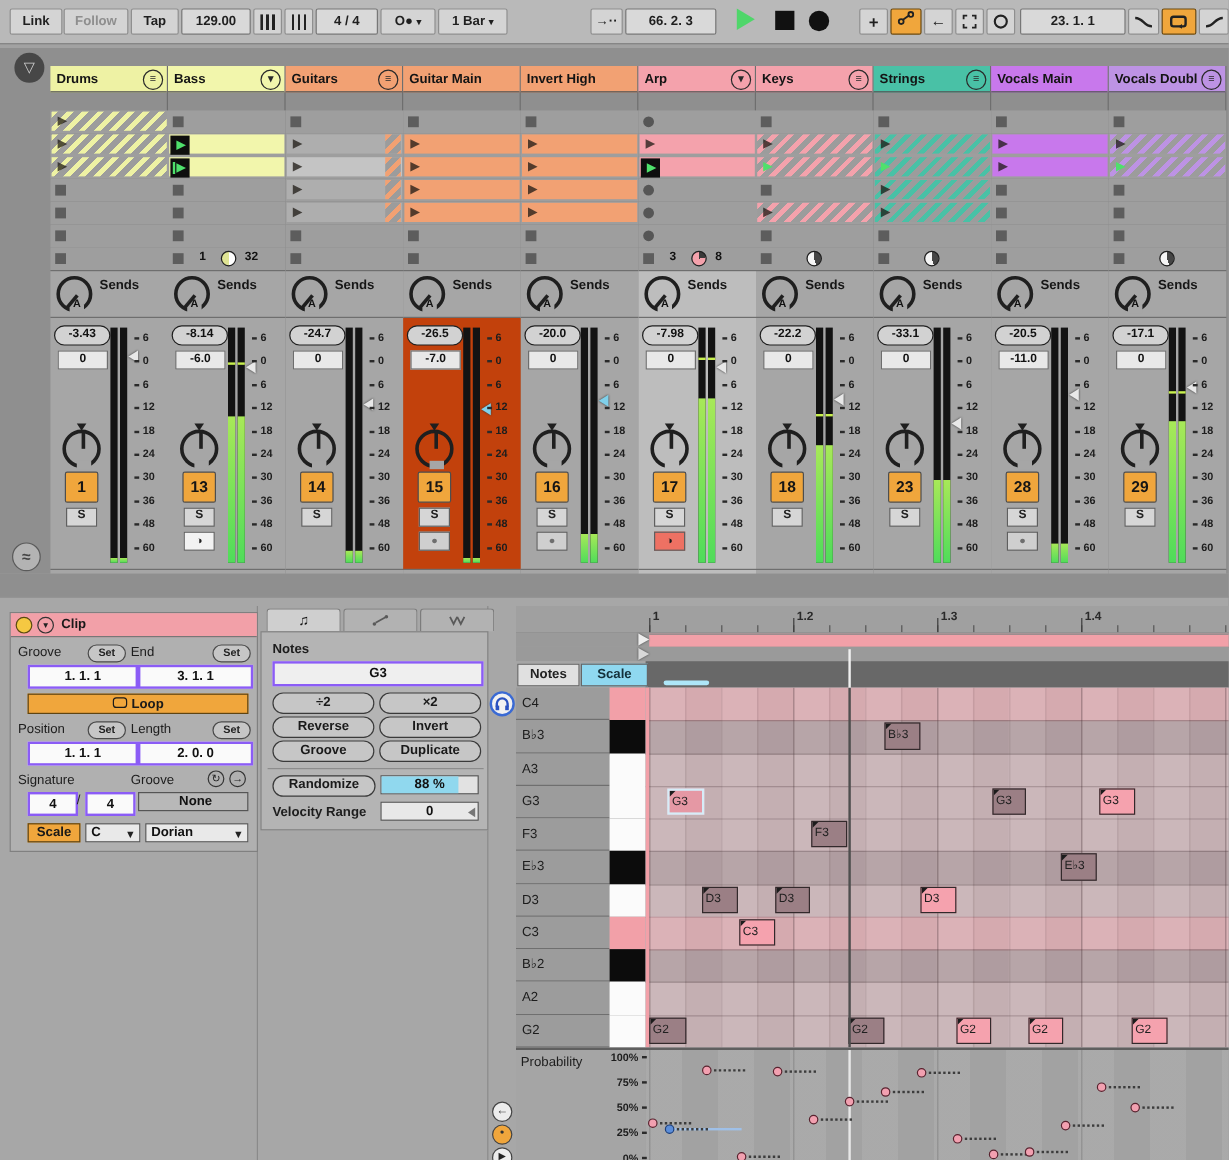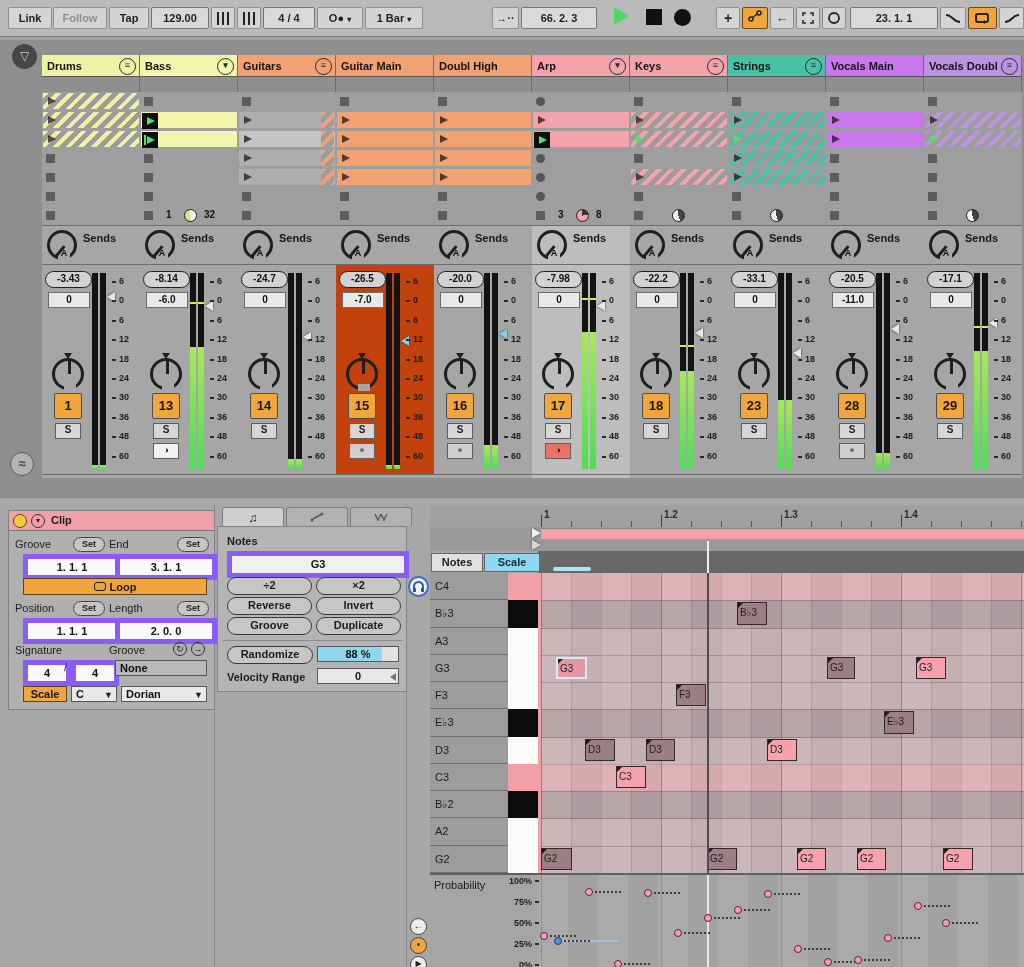--- a/index.html
+++ b/index.html
@@ -60,21 +60,21 @@
     font-size:10px;font-weight:bold;text-align:center;line-height:12px;color:#222;}
   .armbtn{position:absolute;left:13px;top:178px;width:24px;height:14px;border:1px solid #5f5f5f;
     font-size:9px;text-align:center;line-height:12px;}
   .dash{position:absolute;top:8px;width:9px;height:5px;background:#242424;}
   .pie{position:absolute;top:3px;width:13px;height:13px;border:1.5px solid #1f1f1f;border-radius:50%;box-sizing:border-box;}
   .pietxt{position:absolute;top:3px;font-size:10px;font-weight:bold;color:#111;}
   
   .panel-lbl{font-size:11px;color:#1d1d1d;position:absolute;}
   .setpill{position:absolute;width:30px;height:13px;border:1.5px solid #4a4a4a;border-radius:8px;background:#c6c6c6;
     font-size:9px;font-weight:bold;text-align:center;line-height:12px;color:#222;}
-  .vfield{position:absolute;background:#fafafa;border:5px solid #8b5cf6;font-size:11px;font-weight:bold;
+  .vfield{position:absolute;background:#fafafa;border:2px solid #8b5cf6;font-size:11px;font-weight:bold;
     text-align:center;color:#111;}
   .pill{position:absolute;border:1.5px solid #3a3a3a;border-radius:9px;background:#c6c6c6;
     font-size:11px;font-weight:bold;text-align:center;color:#1a1a1a;}
   .dd{position:absolute;background:#e9e9e9;border:1px solid #555;font-size:11px;font-weight:bold;color:#111;
     padding-left:4px;box-sizing:border-box;}
   .dd .ar{position:absolute;right:3px;top:1px;font-size:9px;color:#222;}
   .tab{position:absolute;top:507px;width:62px;height:19px;border:1px solid #7c7c7c;border-bottom:none;
     border-radius:3px 3px 0 0;text-align:center;box-sizing:border-box;}
   
   .keylbl{position:absolute;left:0;width:78px;border-bottom:1px solid #6f6f6f;font-size:11px;color:#1c1c1c;
@@ -503,21 +503,21 @@
       <div class="dash-cell" style="position: absolute; left: 0px; top: 420px; width: 98px; height: 18px; background: rgb(166, 166, 166);">
         <div class="dash" style="position: absolute; left: 8px; top: 8px; width: 9px; height: 5px; background: rgb(124, 122, 66);"></div>
         <div class="dash" style="position: absolute; left: 21px; top: 8px; width: 9px; height: 5px;"></div>
         <div class="dash" style="position: absolute; left: 34px; top: 8px; width: 9px; height: 5px;"></div>
         <div class="dash" style="position: absolute; left: 47px; top: 8px; width: 9px; height: 5px;"></div>
         <div class="dash" style="position: absolute; left: 60px; top: 8px; width: 9px; height: 5px;"></div>
         <div class="dash" style="position: absolute; left: 73px; top: 8px; width: 9px; height: 5px;"></div>
       </div>
     </div>
     <div class="track" style="position: absolute; left: 434px; top: 15px; width: 98px; height: 423px;">
-      <div class="thead" style="background: rgb(242, 161, 115);"><span>Doubl High</span></div>
+      <div class="thead" style="background: rgb(242, 161, 115);"><span>Invert High</span></div>
       <div class="slot" style="position: absolute; left: 0px; top: 37px; width: 98px; height: 19px;">
         <div class="stop-sq"></div>
       </div>
       <div class="slot" style="position: absolute; left: 0px; top: 56px; width: 98px; height: 19px;">
         <div class="clipbody" style="background: rgb(242, 161, 115);">
           <div class="ptri"></div>
         </div>
       </div>
       <div class="slot" style="position: absolute; left: 0px; top: 75px; width: 98px; height: 19px;">
         <div class="clipbody" style="background: rgb(242, 161, 115);">
@@ -1056,21 +1056,21 @@
   <div class="setpill" style="left:168px;top:90px">Set</div>
   <div class="vfield" style="left:14px;top:107px;width:88px;height:16px;line-height:16px;">1.   1.   1</div>
   <div class="vfield" style="left:106px;top:107px;width:92px;height:16px;line-height:16px;">2.   0.   0</div>
   <span class="panel-lbl" style="left:6px;top:133px">Signature</span>
   <span class="panel-lbl" style="left:100px;top:133px">Groove</span>
   <div class="rail-circle" style="left:164px;top:131px;width:14px;height:14px;border:1.5px solid #333;color:#222;font-size:9px;line-height:12px;">↻</div>
   <div class="rail-circle" style="left:182px;top:131px;width:14px;height:14px;border:1.5px solid #333;color:#222;font-size:9px;line-height:12px;">→</div>
   <div class="vfield" style="left:14px;top:149px;width:38px;height:16px;line-height:16px;">4</div>
   <span class="panel-lbl" style="left:55px;top:150px">/</span>
   <div class="vfield" style="left:62px;top:149px;width:38px;height:16px;line-height:16px;">4</div>
-  <div class="dd" style="left:106px;top:149px;width:92px;height:16px;line-height:15px;background:#b8b8b8;">None</div>
+  <div class="dd" style="left:106px;top:149px;width:92px;height:16px;line-height:15px;background:#b8b8b8;text-align:center;">None</div>
   <div class="abs" style="left:14px;top:175px;width:44px;height:16px;background:#f0a63c;border:1px solid #5e4412;font-size:11px;font-weight:bold;text-align:center;line-height:15px;color:#181818;">Scale</div>
   <div class="dd" style="left:62px;top:175px;width:46px;height:16px;line-height:15px;"><span>C</span><span class="ar">▼</span></div>
   <div class="dd" style="left:112px;top:175px;width:86px;height:16px;line-height:15px;"><span>Dorian</span><span class="ar">▼</span></div>
 </div>
 
 <div class="tab" style="left:222px;background:#cfcfcf;"><span style="font-size:12px;color:#151515;">♫</span></div>
 <div class="tab" style="left:286px;background:#b2b2b2;">
   <svg width="16" height="12" style="margin-top:3px">
       <circle cx="3" cy="9" r="1.5" fill="#5a5a5a"></circle>
       <line x1="4" y1="8" x2="13" y2="3" stroke="#5a5a5a" stroke-width="1.5"></line>

